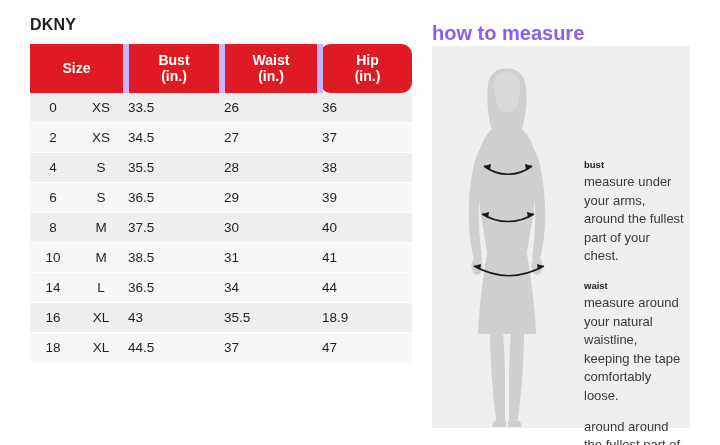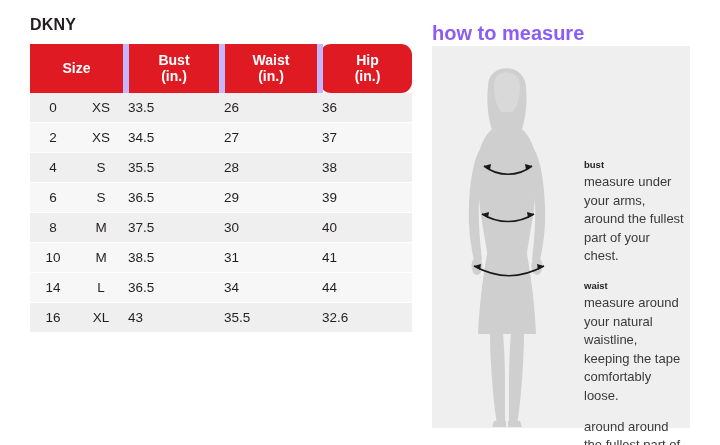--- a/index.html
+++ b/index.html
@@ -205,21 +205,28 @@
         <td class="alpha">L</td>
         <td>36.5</td>
         <td>34</td>
         <td>44</td>
       </tr>
       <tr>
         <td class="num">16</td>
         <td class="alpha">XL</td>
         <td>43</td>
         <td>35.5</td>
-        <td>32.6</td>
+        <td>18.9</td>
+      </tr>
+      <tr class="alt">
+        <td class="num">18</td>
+        <td class="alpha">XL</td>
+        <td>44.5</td>
+        <td>37</td>
+        <td>47</td>
       </tr>
     </tbody>
   </table>
 
   <div class="howto-title">how to measure</div>
 
   <div class="howto-panel">
 
     <div class="figure-wrap">
       <svg width="150" height="382" viewBox="0 0 150 382" xmlns="http://www.w3.org/2000/svg">

